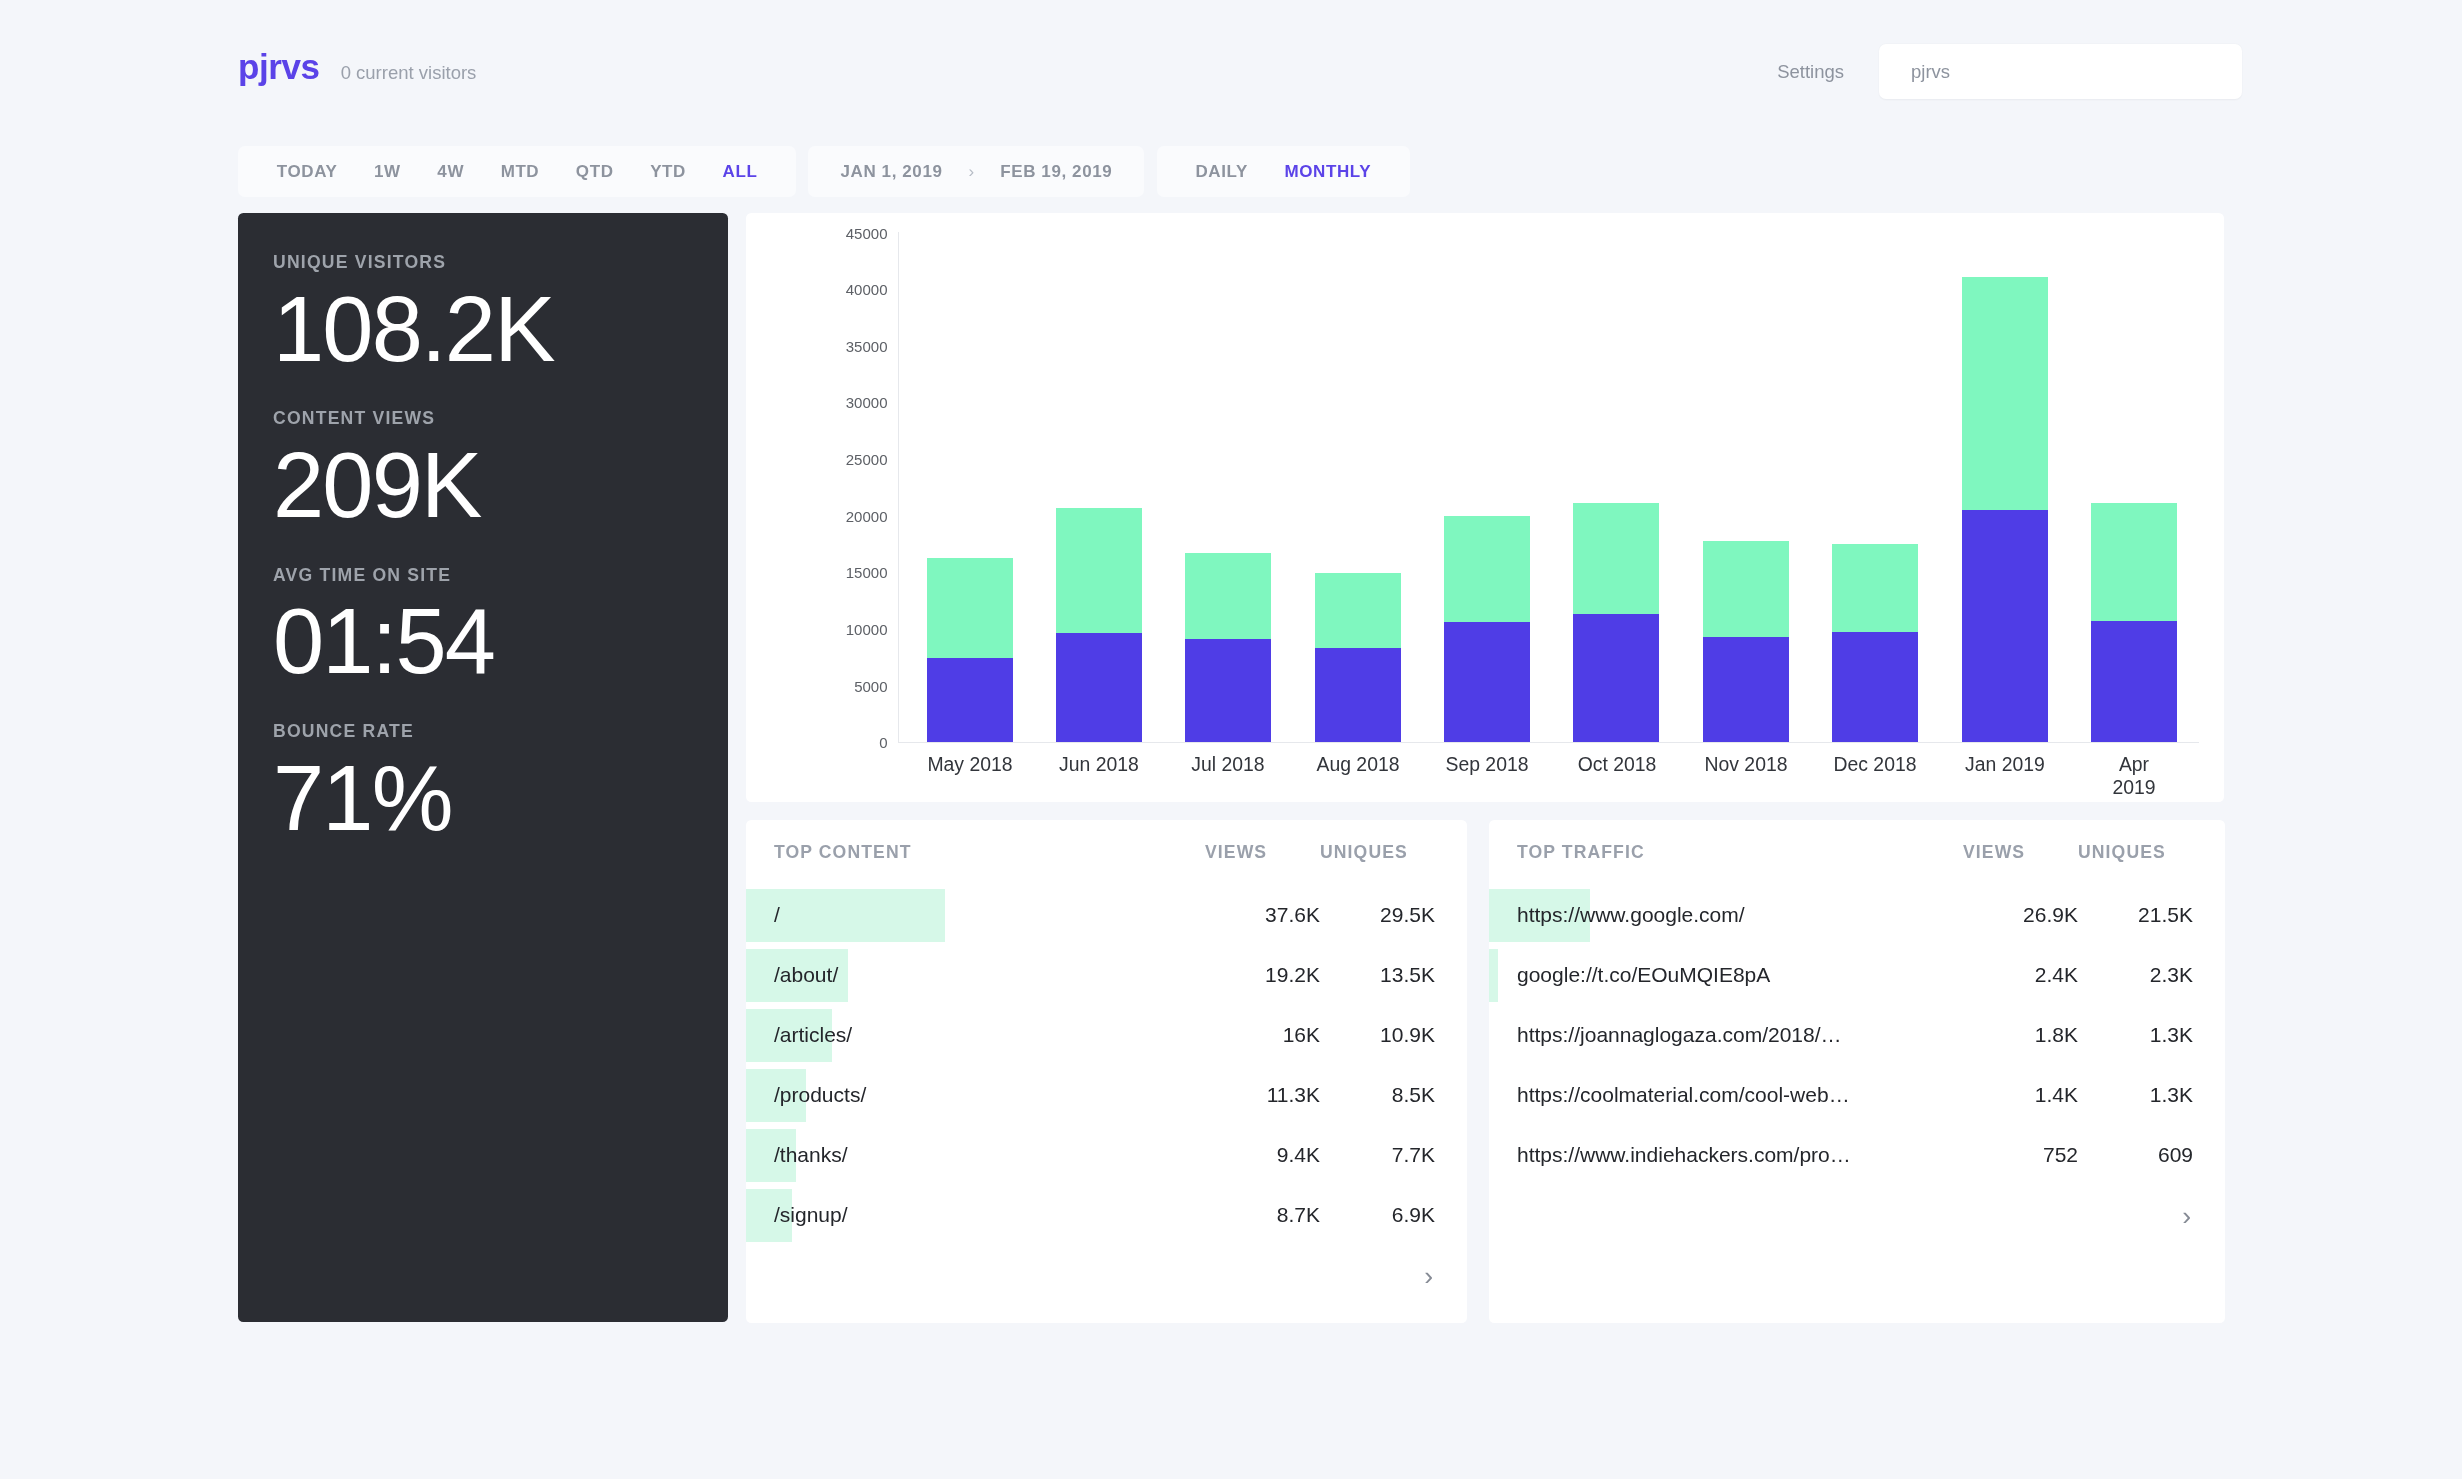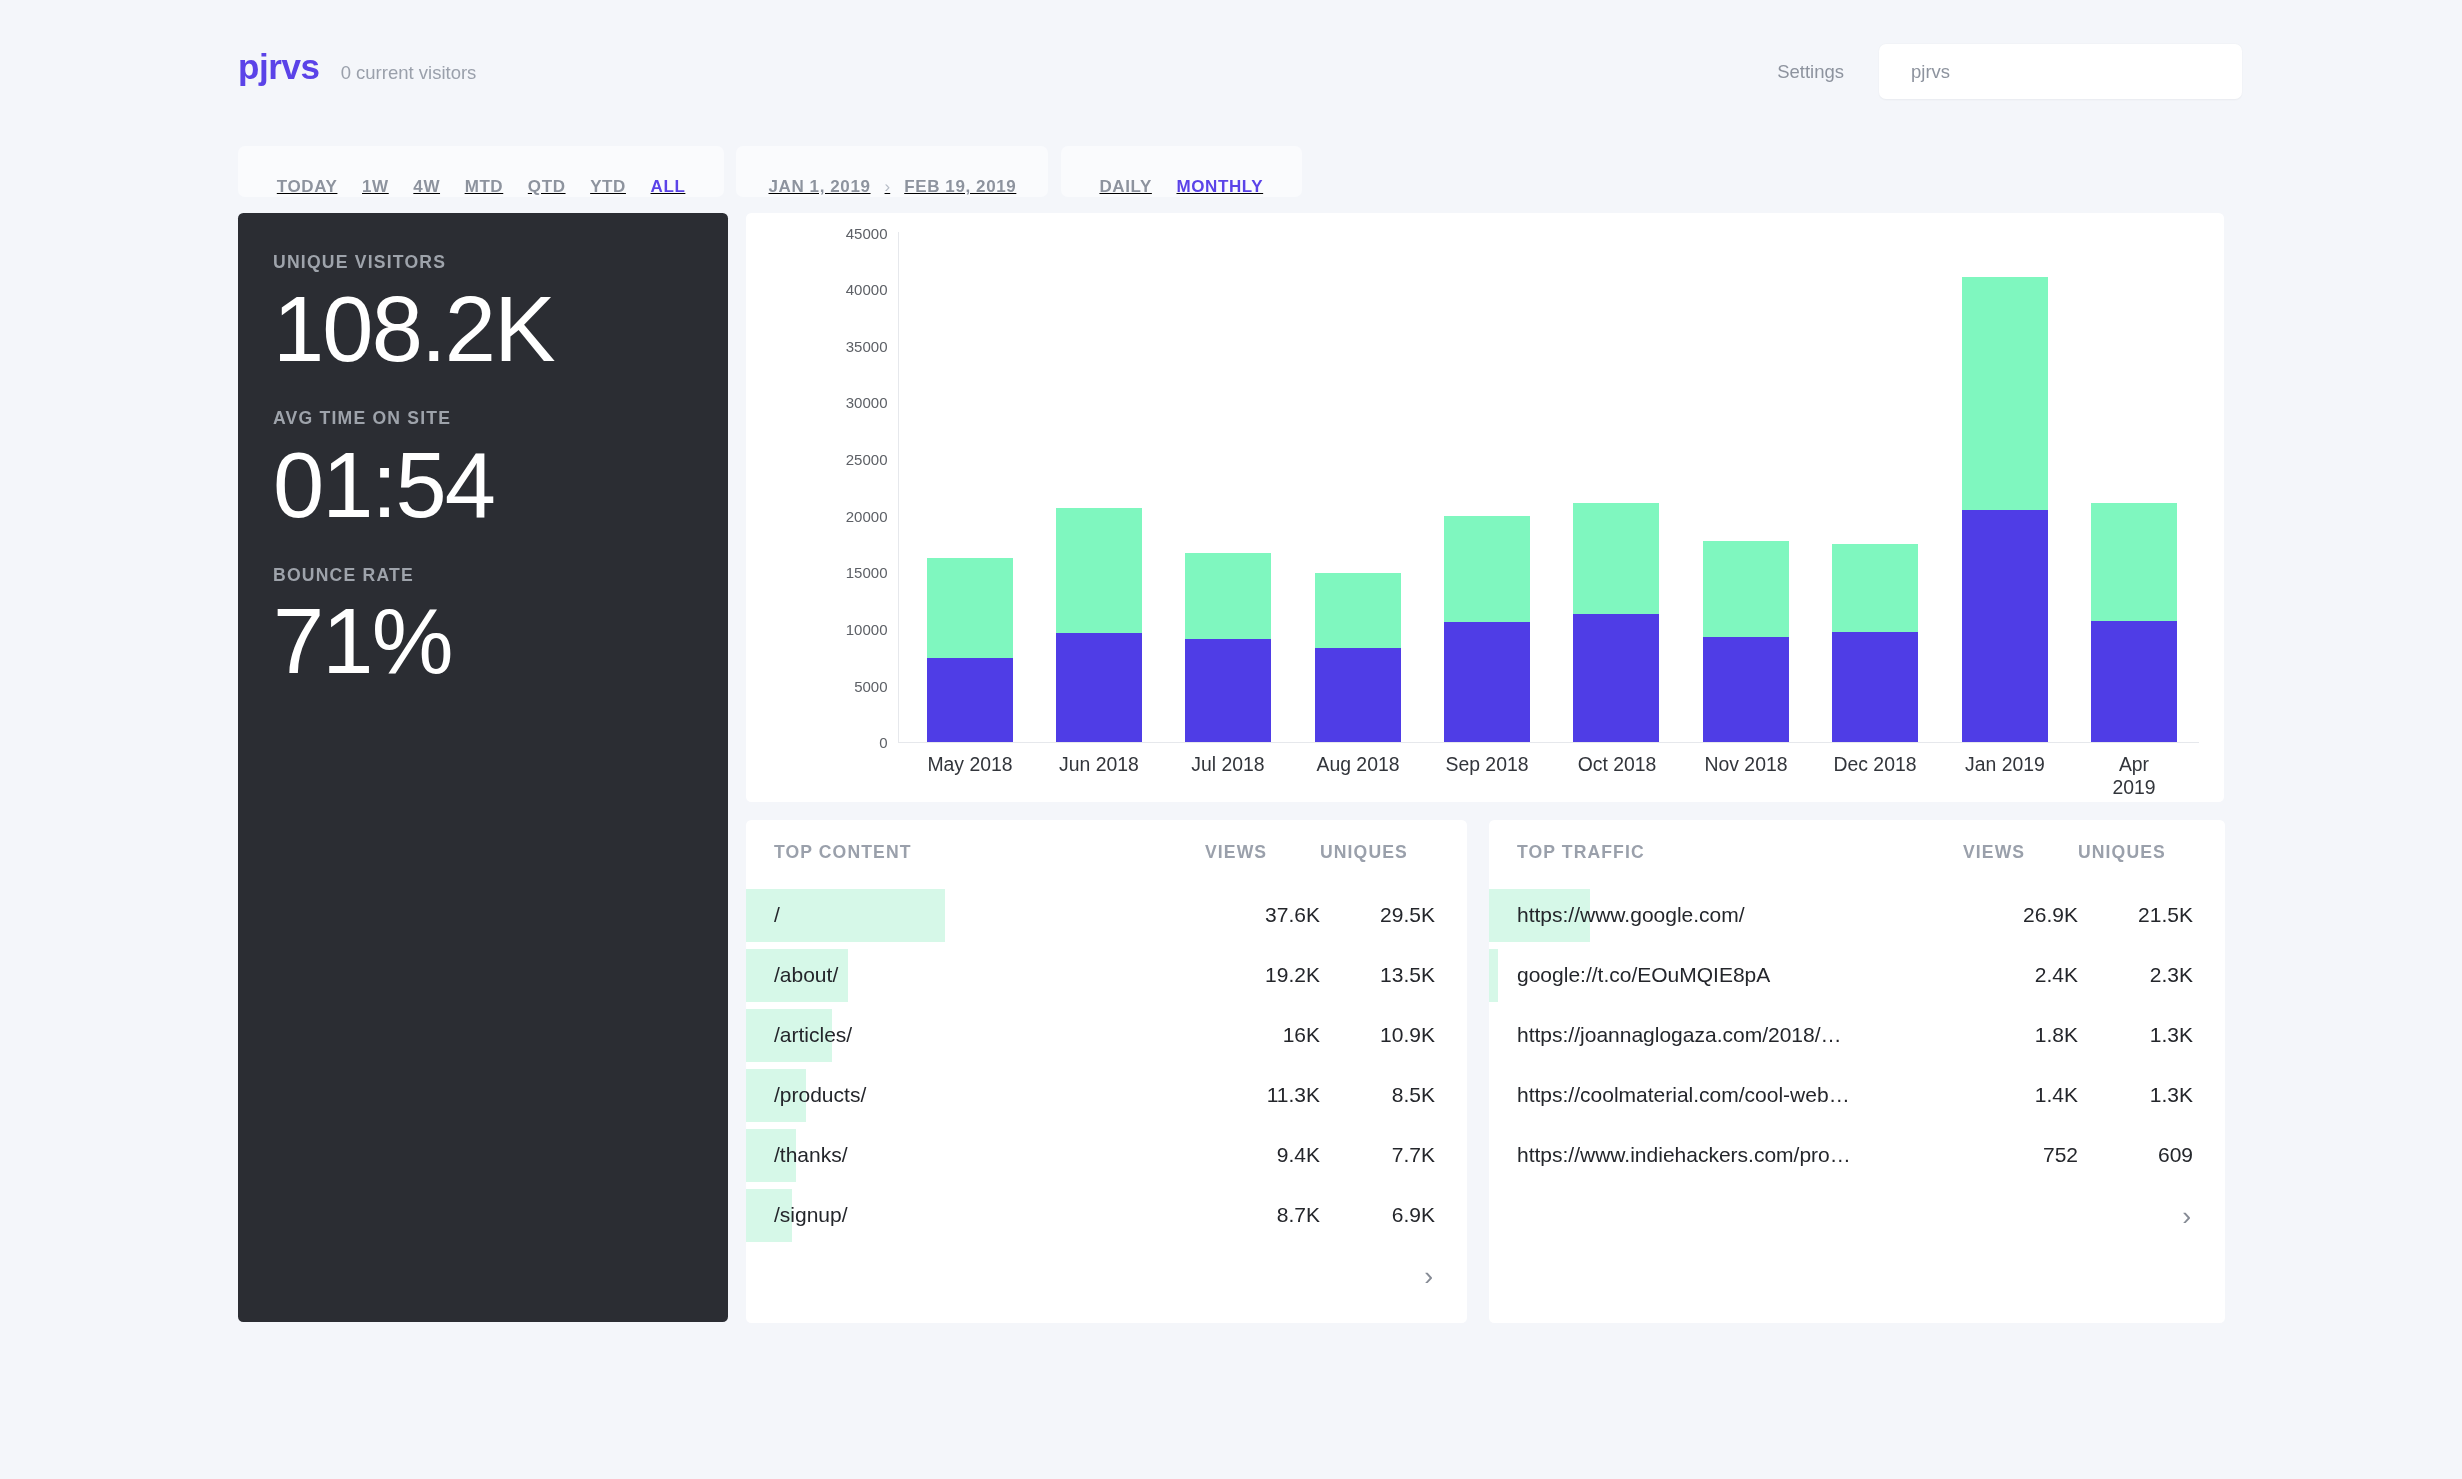--- a/index.html
+++ b/index.html
@@ -27,21 +27,21 @@
     width: 363px; height: 55px; background: #ffffff; border: none; border-radius: 7px;
     display: flex; align-items: center; padding-left: 32px;
     font-size: 18.5px; color: #8d939e;
     box-shadow: 0 0.9px 1.8px rgba(20,25,40,0.05);
   }
 
   
   .toolbar { position: absolute; left: 238px; top: 146px; display: flex; gap: 12.3px; align-items: center; }
   .pill-group {
     background: #fafbfd; border-radius: 7px; height: 51px;
-    display: flex; align-items: flex-end; padding: 0 26.5px; gap: 0; text-decoration: underline;
+    display: flex; align-items: center; padding: 0 26.5px; gap: 12px;
   }
   .pill {
     font-size: 17px; letter-spacing: 0.6px; color: #8d939e; font-weight: 600;
     padding: 0 12.3px; cursor: pointer; white-space: nowrap;
   }
   .pill.active { color: #5b43e8; }
   .range-group { padding: 0 32px; }
   .range-text { font-size: 17px; letter-spacing: 0.6px; color: #8d939e; font-weight: 600; white-space: nowrap; }
   .range-sep { font-size: 17px; color: #b6bcc6; padding: 0 14px; }
 
@@ -175,20 +175,24 @@
     <div class="pill-group" id="granularity-pills">
         <div class="pill">DAILY</div>
         <div class="pill active">MONTHLY</div>
       </div>
   </div>
 
   <div class="sidebar" id="sidebar-stats">
       <div class="stat">
         <div class="stat-label">UNIQUE VISITORS</div>
         <div class="stat-value">108.2K</div>
+      </div>
+      <div class="stat">
+        <div class="stat-label">CONTENT VIEWS</div>
+        <div class="stat-value">209K</div>
       </div>
       <div class="stat">
         <div class="stat-label">AVG TIME ON SITE</div>
         <div class="stat-value">01:54</div>
       </div>
       <div class="stat">
         <div class="stat-label">BOUNCE RATE</div>
         <div class="stat-value">71%</div>
       </div>
     </div>

